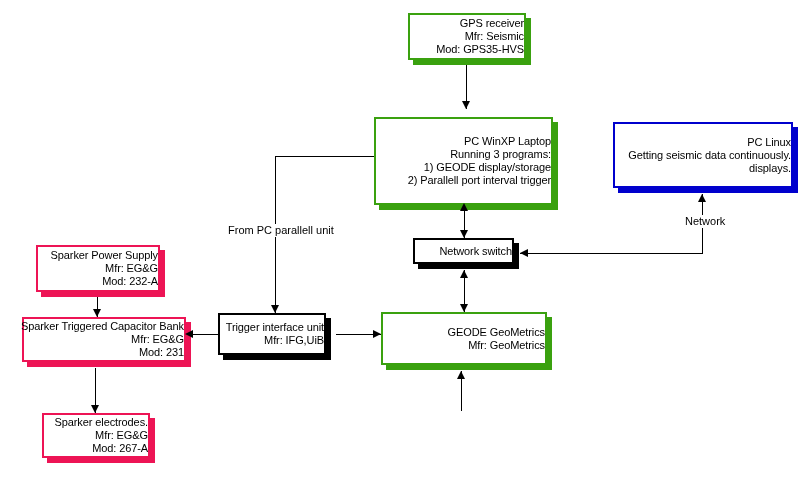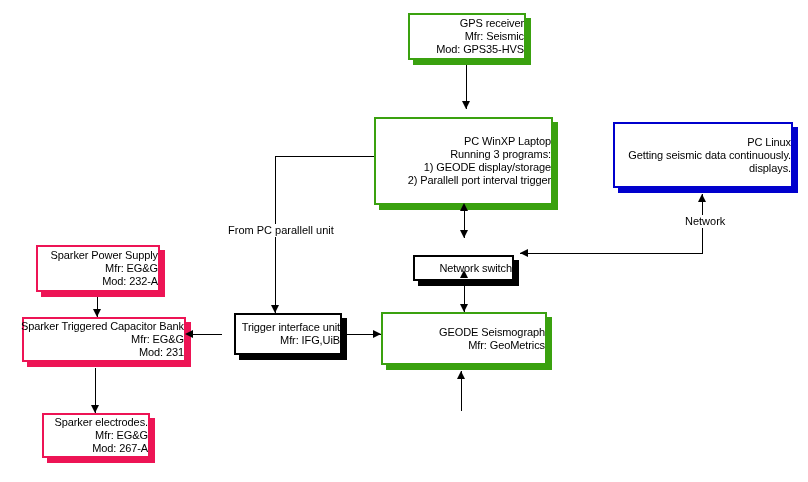--- a/index.html
+++ b/index.html
@@ -63,26 +63,26 @@
     <div class="line">1) GEODE display/storage</div>
     <div class="line">2) Parallell port interval trigger</div>
   </div>
 
   <div class="box" style="left: 613px; top: 122px; width: 180px; height: 66px; border-color: rgb(0, 0, 205); box-shadow: rgb(0, 0, 205) 5px 5px 0px 0px;">
     <div class="line">PC Linux</div>
     <div class="line">Getting seismic data continuously.</div>
     <div class="line">displays.</div>
   </div>
 
-  <div class="box" style="left: 413px; top: 255px; width: 101px; height: 26px; border-color: rgb(0, 0, 0); box-shadow: rgb(0, 0, 0) 5px 5px 0px 0px;">
+  <div class="box" style="left: 413px; top: 238px; width: 101px; height: 26px; border-color: rgb(0, 0, 0); box-shadow: rgb(0, 0, 0) 5px 5px 0px 0px;">
     <div class="line">Network switch</div>
   </div>
 
   <div class="box" style="left: 381px; top: 312px; width: 166px; height: 53px; border-color: rgb(58, 161, 15); box-shadow: rgb(58, 161, 15) 5px 5px 0px 0px;">
-    <div class="line">GEODE Seismograph</div>
+    <div class="line">GEODE GeoMetrics</div>
     <div class="line">Mfr: GeoMetrics</div>
   </div>
 
 
   <div class="box" style="left: 36px; top: 217px; width: 124px; height: 47px; border-color: rgb(237, 20, 85); box-shadow: rgb(237, 20, 85) 5px 5px 0px 0px; margin-top: 28px;">
     <div class="line">Sparker Power Supply</div>
     <div class="line">Mfr: EG&amp;G</div>
     <div class="line">Mod: 232-A</div>
   </div>
 
@@ -91,21 +91,21 @@
     <div class="line">Mfr: EG&amp;G</div>
     <div class="line">Mod: 231</div>
   </div>
 
   <div class="box" style="left: 42px; top: 413px; width: 108px; height: 45px; border-color: rgb(237, 20, 85); box-shadow: rgb(237, 20, 85) 5px 5px 0px 0px;">
     <div class="line">Sparker electrodes.</div>
     <div class="line">Mfr: EG&amp;G</div>
     <div class="line">Mod: 267-A</div>
   </div>
 
-  <div class="box" style="left: 234px; top: 313px; width: 108px; height: 42px; border-color: rgb(0, 0, 0); box-shadow: rgb(0, 0, 0) 5px 5px 0px 0px;">
+  <div class="box" style="left: 218px; top: 313px; width: 108px; height: 42px; border-color: rgb(0, 0, 0); box-shadow: rgb(0, 0, 0) 5px 5px 0px 0px;">
     <div class="line">Trigger interface unit</div>
     <div class="line">Mfr: IFG,UiB</div>
   </div>
 
   <div class="vline" style="left:466px;top:65px;height:44px;"></div>
   <div class="arrow down" style="left:462px;top:101px;"></div>
 
   <div class="vline" style="left:464px;top:203px;height:35px;"></div>
   <div class="arrow up" style="left:460px;top:203px;"></div>
   <div class="arrow down" style="left:460px;top:230px;"></div>

